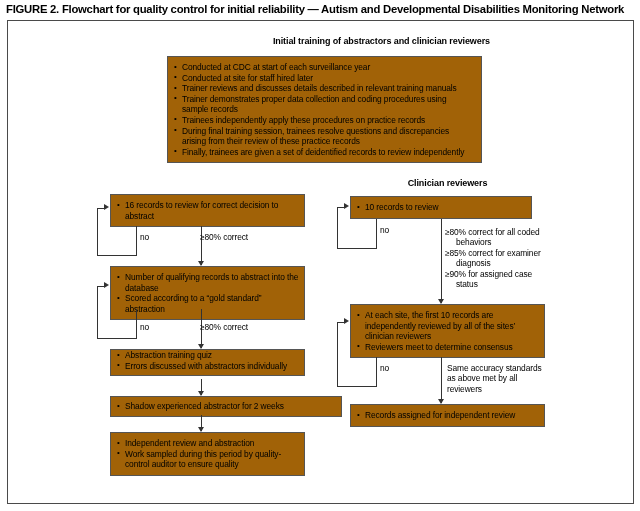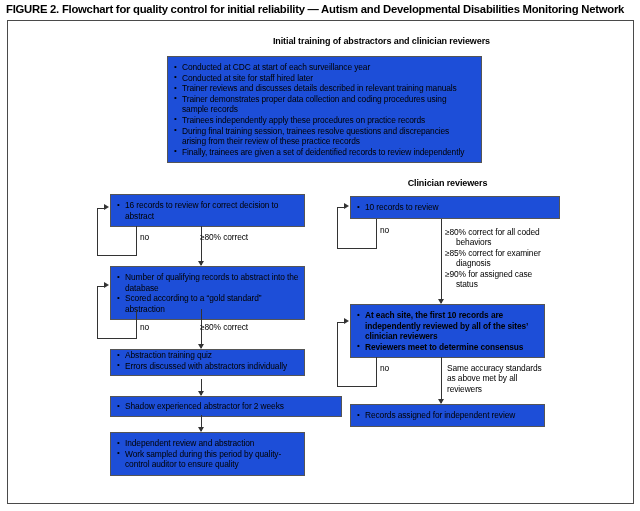--- a/index.html
+++ b/index.html
@@ -44,21 +44,21 @@
     font-size: 9px;
     font-weight: bold;
     text-align: center;
     letter-spacing: -0.1px;
   }
 
   .node {
     position: absolute;
     box-sizing: border-box;
     border: 1px solid #555555;
-    background: #1d4ed8;
+    background: #a16207;
     font-size: 8.4px;
     line-height: 10.6px;
     letter-spacing: -0.1px;
   }
   .node ul {
     margin: 0;
     padding: 0;
     list-style: none;
   }
   .node li {
@@ -212,42 +212,42 @@
 <div class="line-v" style="left:201px; top:415px; height:16px;"></div>
 <div class="arrow-down" style="left:198px; top:427px;"></div>
 
 <div class="node" style="left:110px; top:432px; width:195px; padding:5px 5px 5px 5px;">
   <ul>
     <li>Independent review and abstraction</li>
     <li>Work sampled during this period by quality-control auditor to ensure quality</li>
   </ul>
 </div>
 
-<div class="node" style="left:350px; top:196px; width:210px; padding:5px 5px 5px 5px;">
+<div class="node" style="left:350px; top:196px; width:182px; padding:5px 5px 5px 5px;">
   <ul>
     <li>10 records to review</li>
   </ul>
 </div>
 
 <div class="line-v" style="left:441px; top:219px; height:84px;"></div>
 <div class="arrow-down" style="left:438px; top:299px;"></div>
 <div class="edge-label crit" style="left:445px; top:227px; width:100px;">
   <span class="crit-line">≥80% correct for all coded behaviors</span>
   <span class="crit-line">≥85% correct for examiner diagnosis</span>
   <span class="crit-line">≥90% for assigned case status</span>
 </div>
 
 <div class="line-v" style="left:376px; top:219px; height:29px;"></div>
 <div class="line-h" style="left:337px; top:248px; width:40px;"></div>
 <div class="line-v" style="left:337px; top:207px; height:42px;"></div>
 <div class="line-h" style="left:337px; top:207px; width:8px;"></div>
 <div class="arrow-right" style="left:344px; top:203px;"></div>
 <div class="edge-label" style="left:380px; top:225px;">no</div>
 
-<div class="node" style="left:350px; top:304px; width:195px; padding:5px 5px 5px 5px;font-weight:bold;">
+<div class="node" style="left:350px; top:304px; width:195px; padding:5px 5px 5px 5px;">
   <ul>
     <li>At each site, the first 10 records are independently reviewed by all of the sites’ clinician reviewers</li>
     <li>Reviewers meet to determine consensus</li>
   </ul>
 </div>
 
 <div class="line-v" style="left:441px; top:357px; height:46px;"></div>
 <div class="arrow-down" style="left:438px; top:399px;"></div>
 <div class="edge-label crit" style="left:447px; top:363px; width:96px;">Same accuracy standards as above met by all reviewers</div>
 

